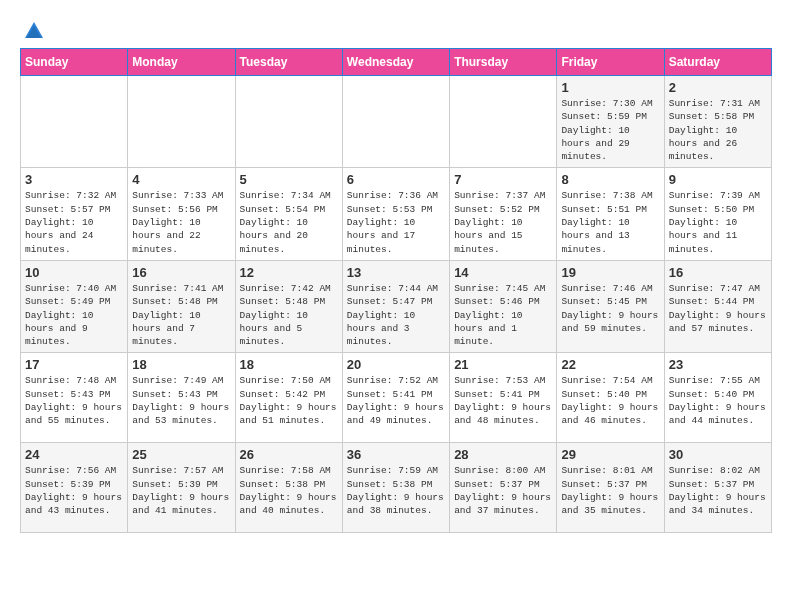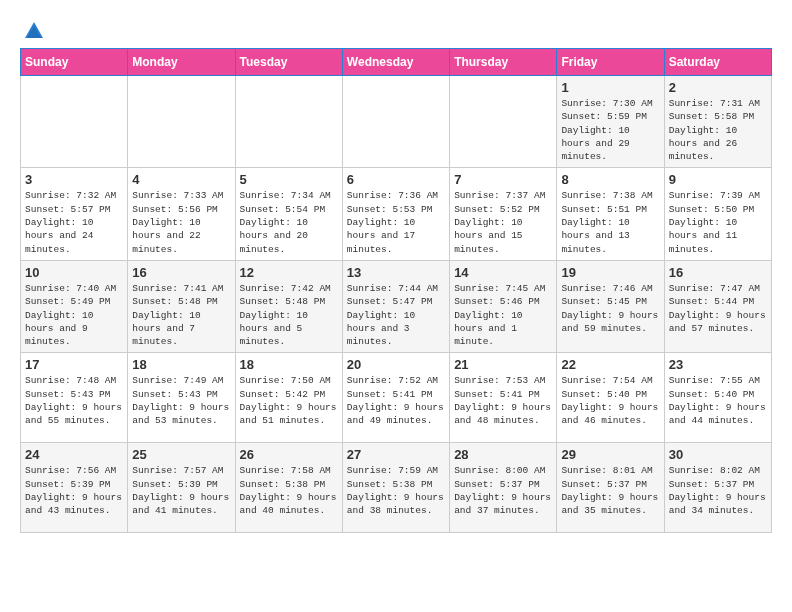--- a/index.html
+++ b/index.html
@@ -228,21 +228,21 @@
         </td>
         <td>
           <span class="day-number">25</span>
           <div class="day-info">Sunrise: 7:57 AM<br>Sunset: 5:39 PM<br>Daylight: 9 hours and 41 minutes.</div>
         </td>
         <td>
           <span class="day-number">26</span>
           <div class="day-info">Sunrise: 7:58 AM<br>Sunset: 5:38 PM<br>Daylight: 9 hours and 40 minutes.</div>
         </td>
         <td>
-          <span class="day-number">27</span>
+          <span class="day-number">36</span>
           <div class="day-info">Sunrise: 7:59 AM<br>Sunset: 5:38 PM<br>Daylight: 9 hours and 38 minutes.</div>
         </td>
         <td>
           <span class="day-number">28</span>
           <div class="day-info">Sunrise: 8:00 AM<br>Sunset: 5:37 PM<br>Daylight: 9 hours and 37 minutes.</div>
         </td>
         <td>
           <span class="day-number">29</span>
           <div class="day-info">Sunrise: 8:01 AM<br>Sunset: 5:37 PM<br>Daylight: 9 hours and 35 minutes.</div>
         </td>

